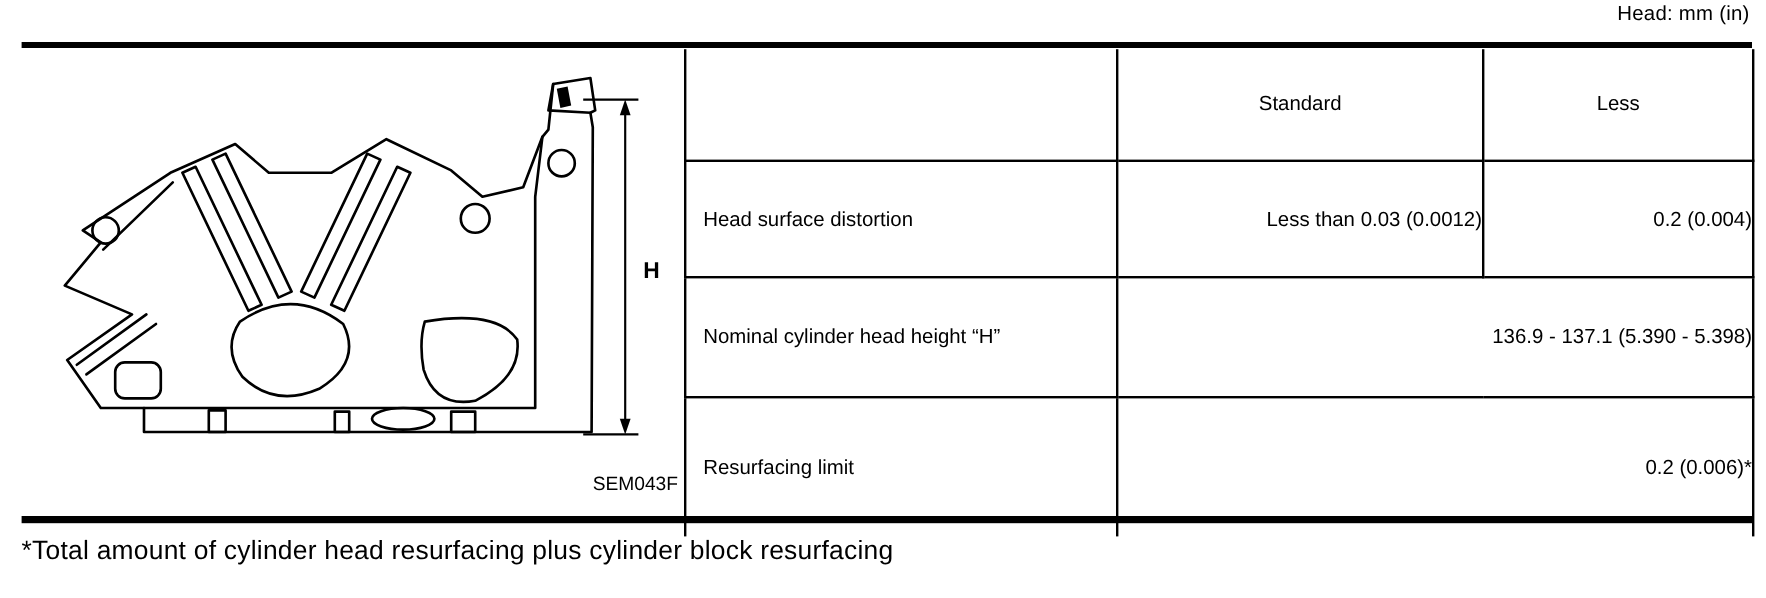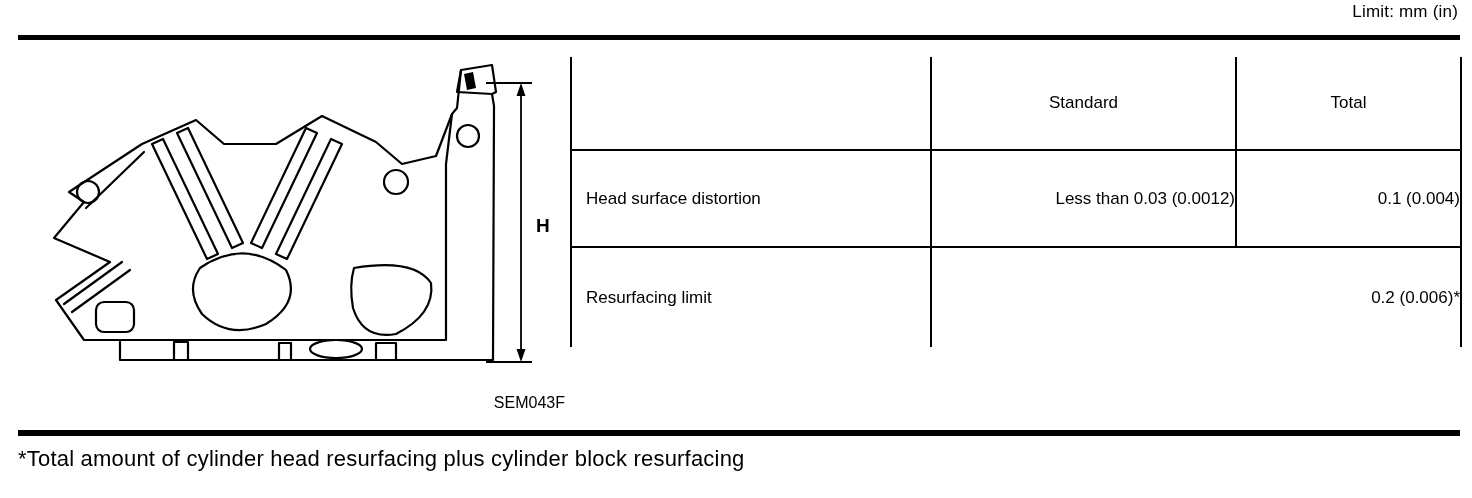--- a/index.html
+++ b/index.html
@@ -14,21 +14,21 @@
     font-size: 17px; letter-spacing: 0.2px;
   }
   .rule { position: absolute; left: 18px; width: 1442px; background: #000; }
   .rule-top { top: 35px; height: 5px; }
   .rule-bottom { top: 430px; height: 6px; }
   .figure { position: absolute; left: 24px; top: 52px; width: 545px; height: 375px; }
   .dim-label { font: 600 19px "Liberation Sans", sans-serif; fill: #000; }
   .fig-caption { font: 400 16px "Liberation Sans", sans-serif; fill: #000; }
 
   .spec-table {
-    position: absolute; left: 570px; top: 57px;
+    position: absolute; left: 570px; top: 41px;
     width: 890px; border-collapse: collapse; table-layout: fixed;
   }
   .spec-table th, .spec-table td {
     border: 2px solid #000;
     font-size: 17px; font-weight: 400;
     vertical-align: middle;
     padding: 0;
   }
   .spec-table tr:first-child th { border-top: none; }
   .spec-table tr:last-child td { border-bottom: none; }
@@ -44,21 +44,21 @@
   .footnote {
     position: absolute; left: 18px; top: 446px;
     font-size: 22px; letter-spacing: 0.2px;
   }
 </style>
 </head>
 <body>
 
 <div class="page">
 
-  <div class="unit">Limit: mm (in)</div>
+  <div class="unit">Head: mm (in)</div>
 
   <div class="rule rule-top"></div>
 
   <div class="figure">
     <svg viewBox="0 0 545 375" width="545" height="375">
       <g stroke="#000" stroke-width="2.2" fill="none" stroke-linejoin="round" stroke-linecap="round">
         <path d="M437,18 L468,13 L472,40 L468,42 L470,54 L469,308 L96,308 L96,288 L60,288 L32,248 L86,210 L30,186 L60,150 L45,140 L118,92 L172,68 L200,92 L252,92 L298,64 L352,90 L378,112 L412,104 L428,62 L433,56 Z"></path>
         <path d="M428,62 L422,112 L422,288 L96,288"></path>
         <path d="M437,18 L433,40 L468,42"></path>
         <polygon points="440,22 449,20 452,36 443,38" fill="#000" stroke="none"></polygon>
@@ -95,26 +95,30 @@
   <table class="spec-table">
     <colgroup>
         <col class="c1">
         <col class="c2">
         <col class="c3">
       </colgroup>
     <tbody>
       <tr>
         <th></th>
         <th>Standard</th>
-        <th>Total</th>
+        <th>Less</th>
       </tr>
       <tr>
         <td class="label">Head surface distortion</td>
         <td class="value">Less than 0.03 (0.0012)</td>
-        <td class="value">0.1 (0.004)</td>
+        <td class="value">0.2 (0.004)</td>
+      </tr>
+      <tr>
+        <td class="label">Nominal cylinder head height “H”</td>
+        <td class="value" colspan="2">136.9 - 137.1 (5.390 - 5.398)</td>
       </tr>
       <tr>
         <td class="label">Resurfacing limit</td>
         <td class="value" colspan="2">0.2 (0.006)*</td>
       </tr>
     </tbody>
   </table>
 
   <div class="rule rule-bottom"></div>
 

